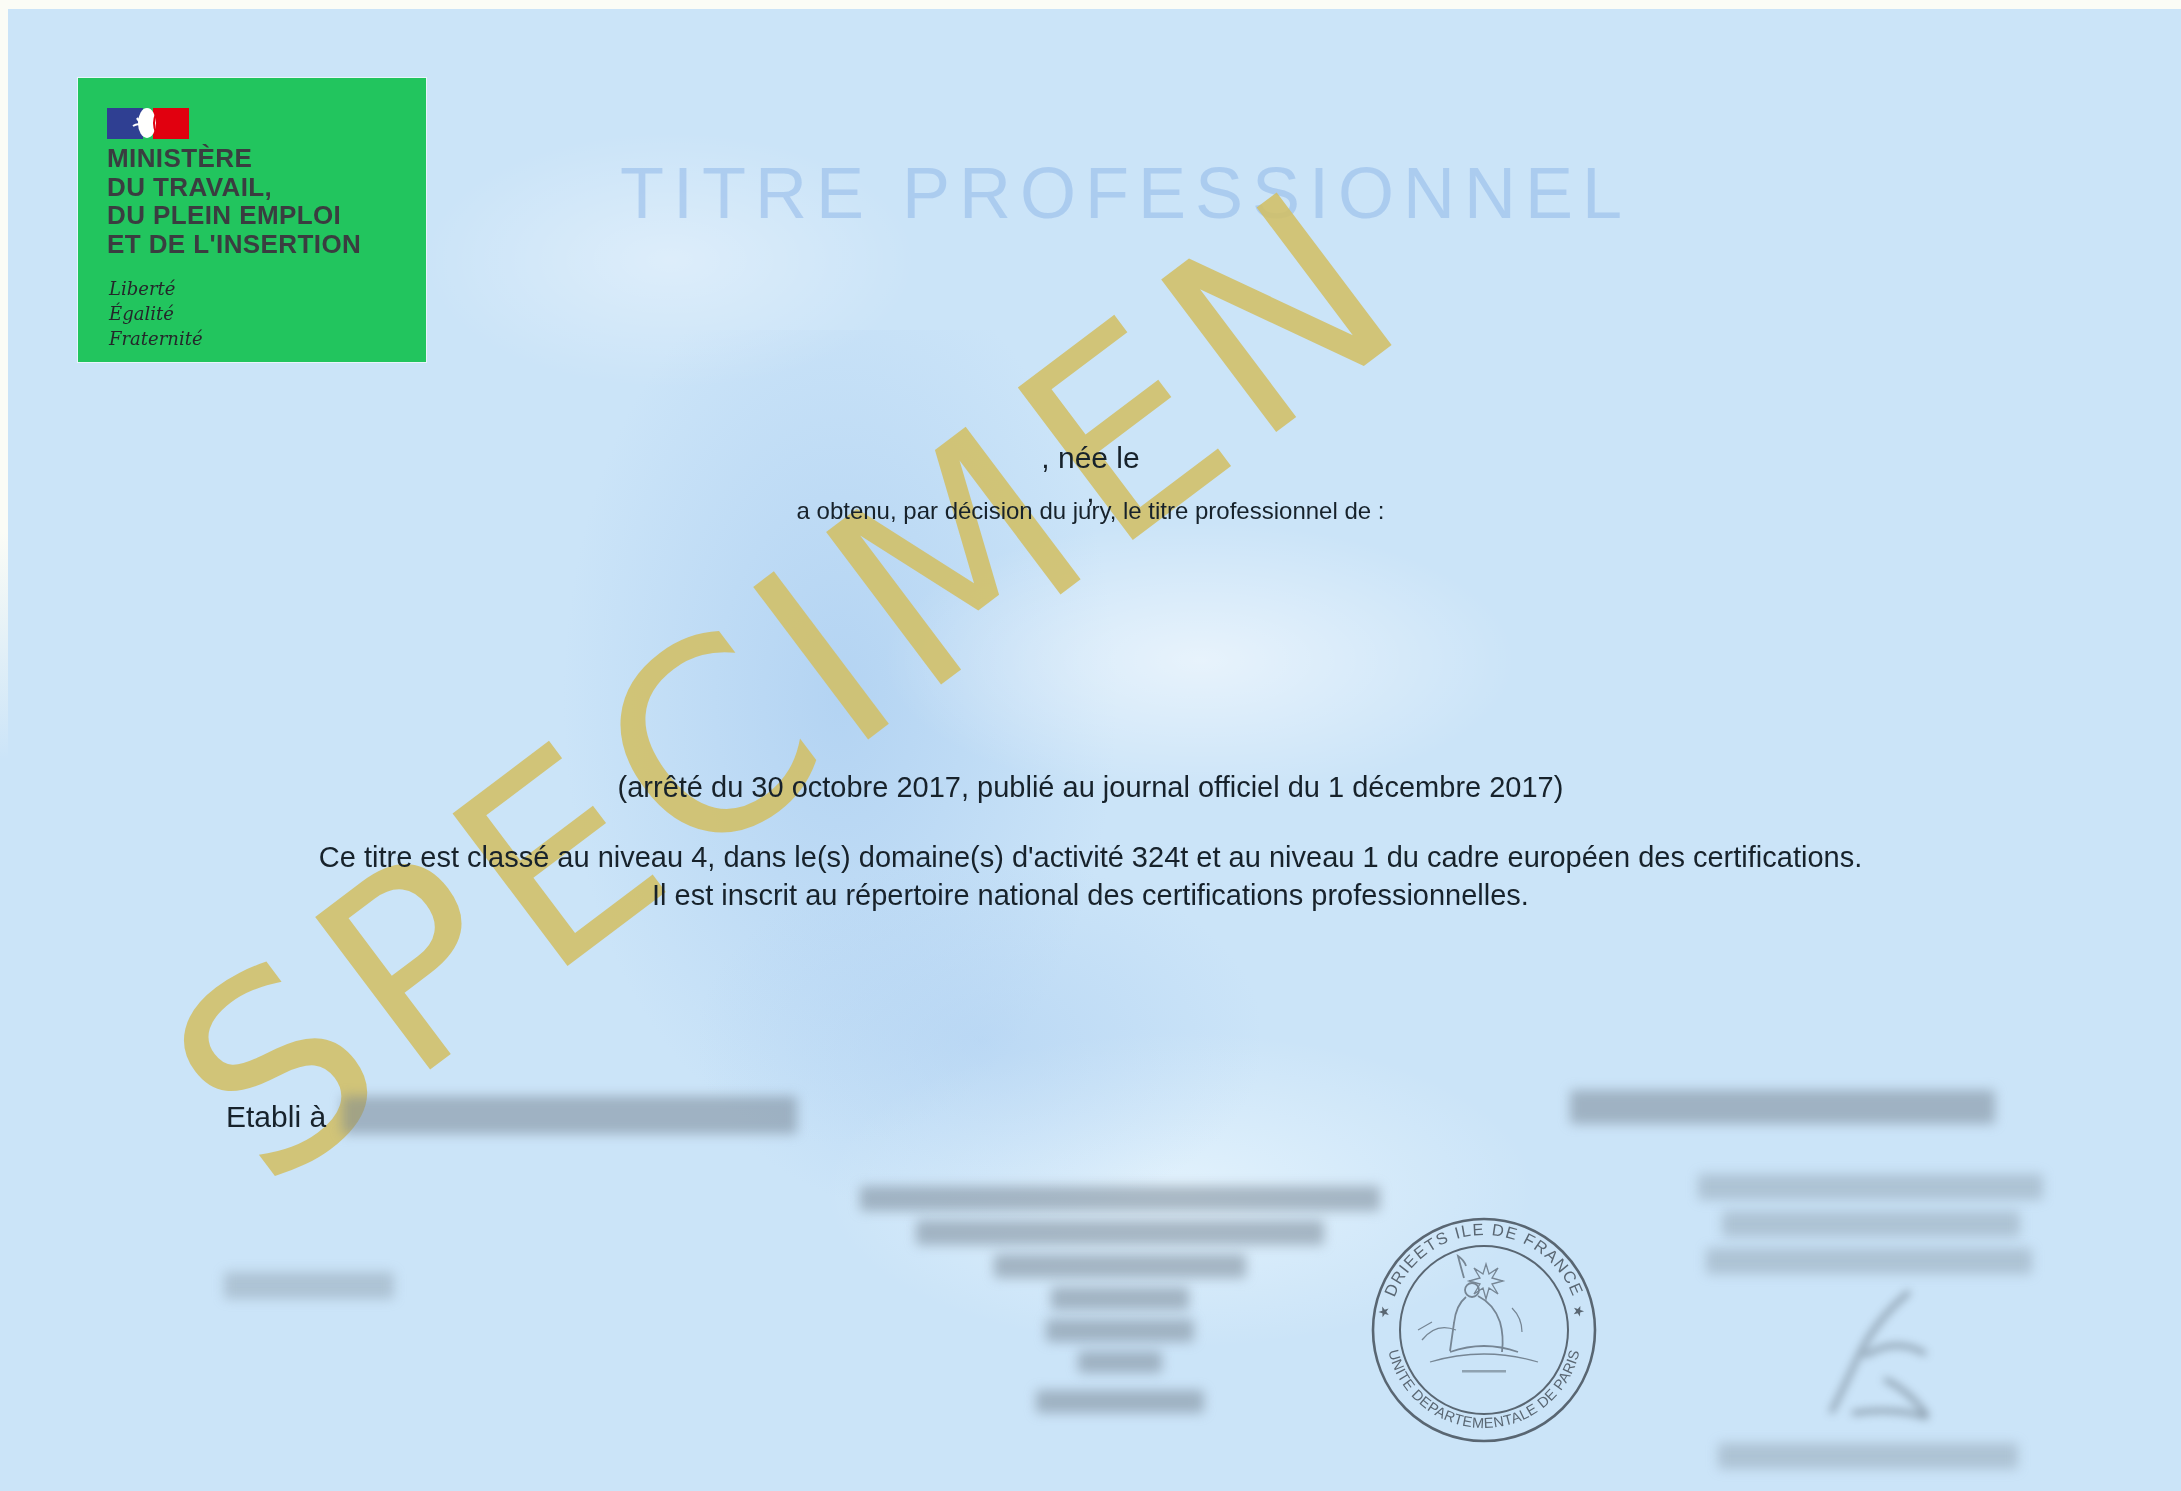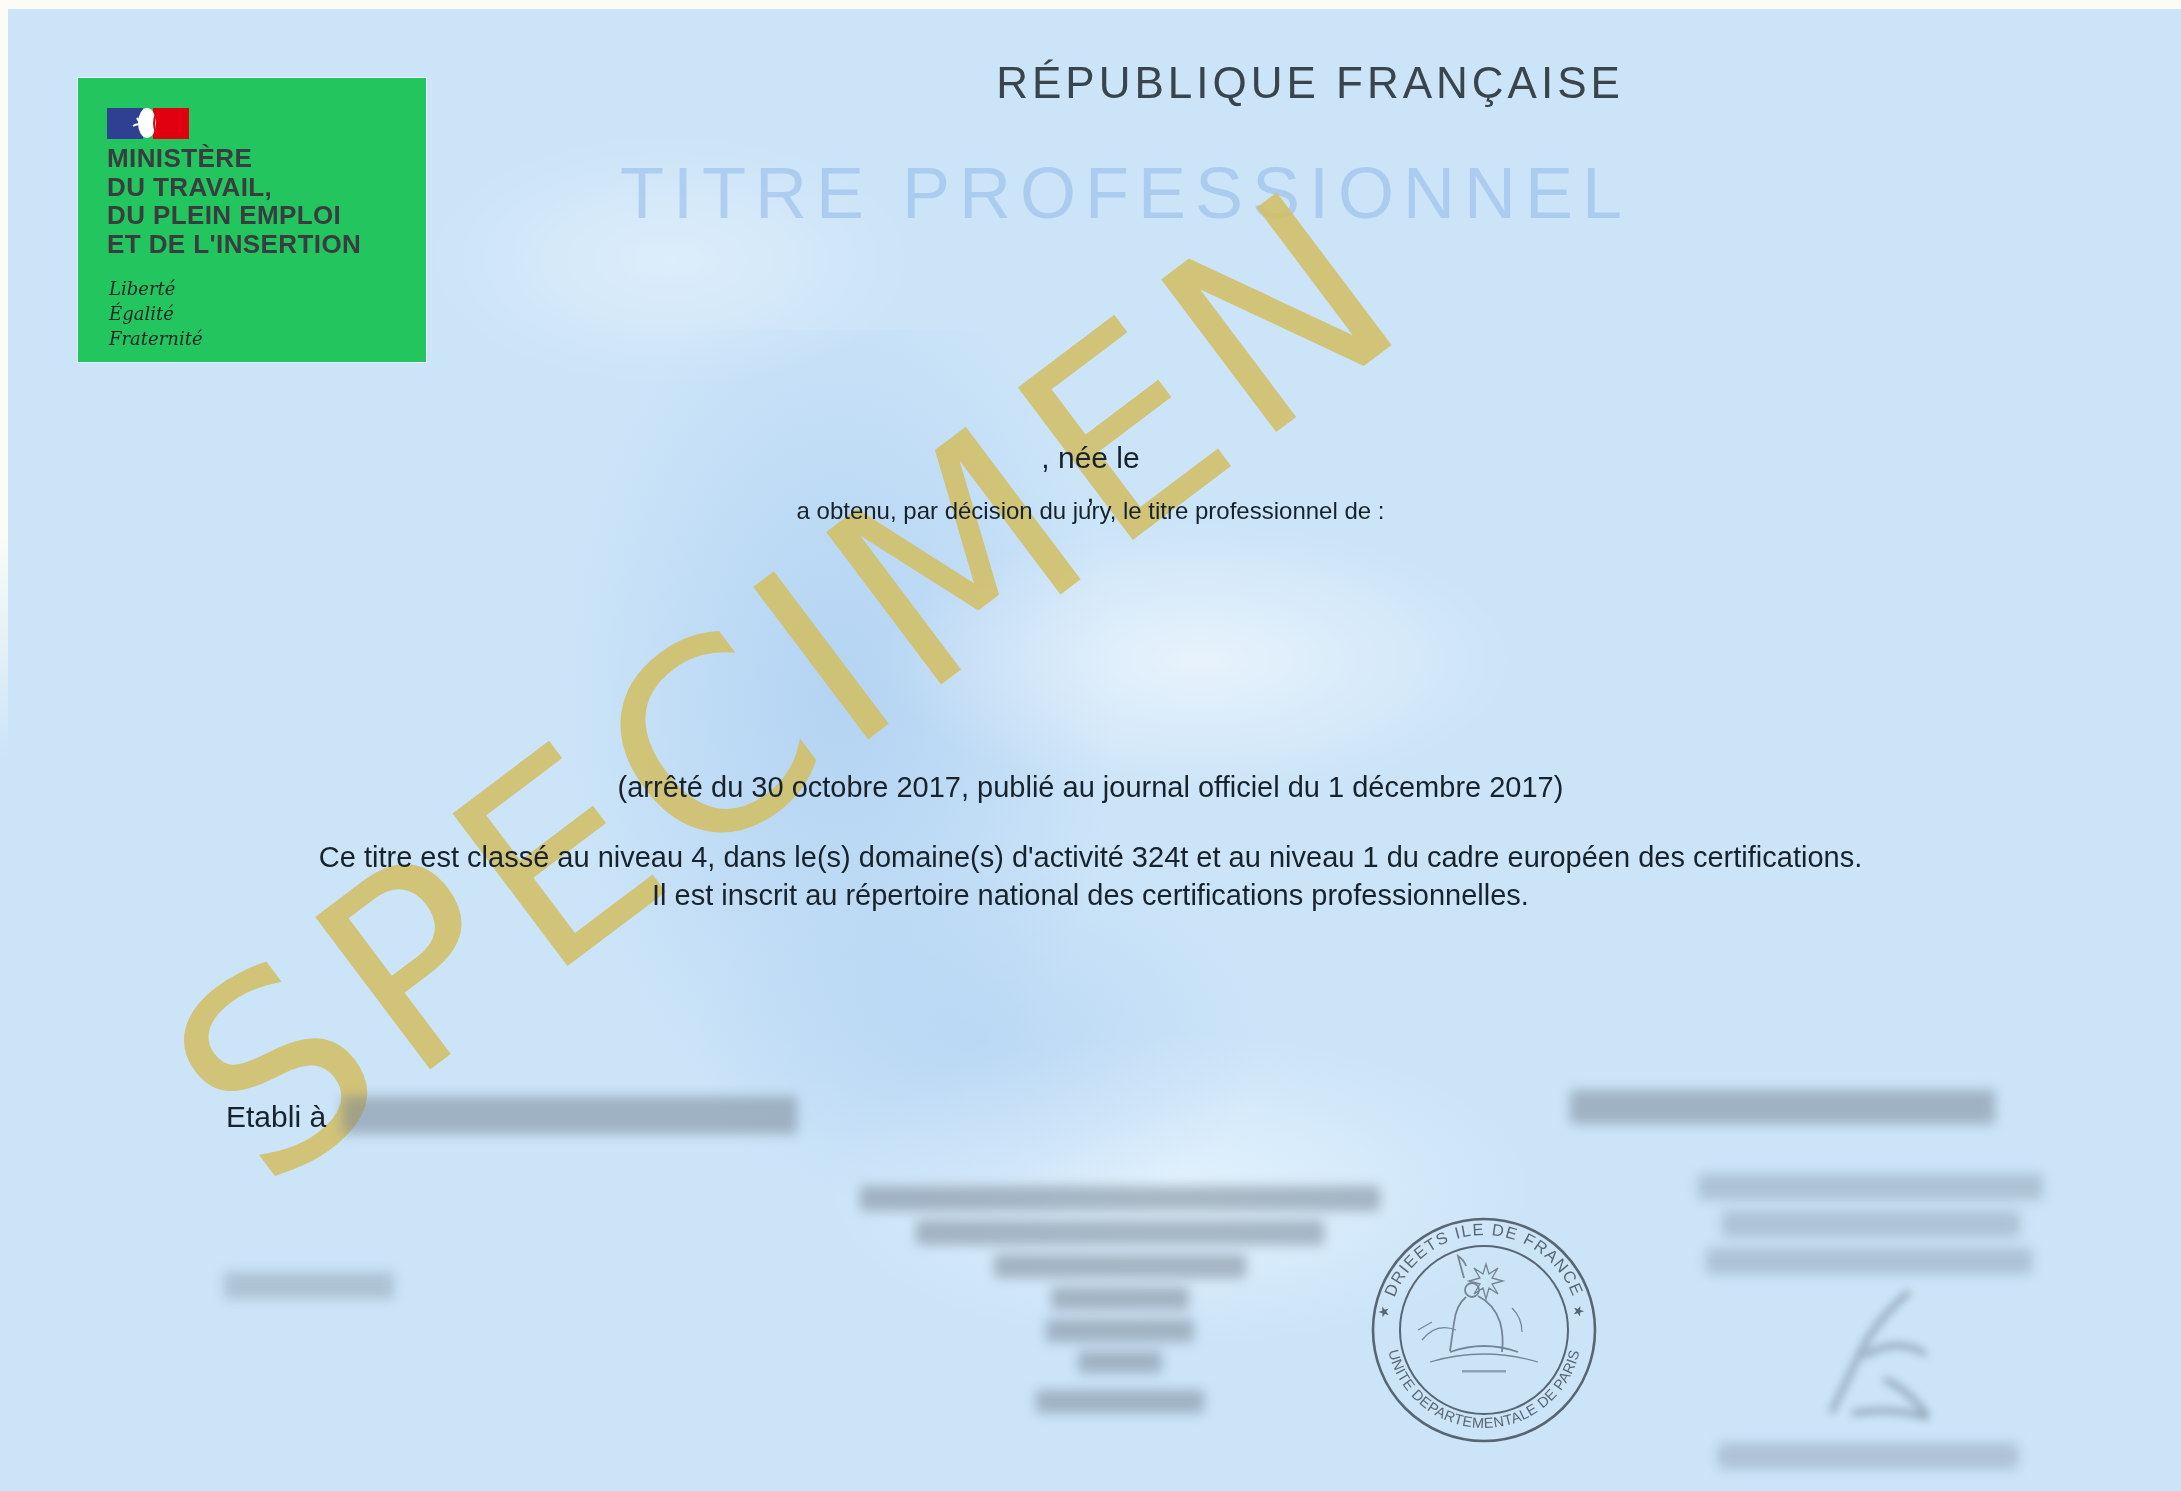--- a/index.html
+++ b/index.html
@@ -93,21 +93,20 @@
       <div>DU PLEIN EMPLOI</div>
       <div>ET DE L'INSERTION</div>
     </div>
     <div class="gov-motto">
       <div>Liberté</div>
       <div>Égalité</div>
       <div>Fraternité</div>
     </div>
   </div>
 
-  <div class="republique">RÉPUBLIQUE FRANÇAISE</div>
   <div class="titre-wm">TITRE PROFESSIONNEL</div>
   <div class="specimen">SPECIMEN</div>
 
   <div class="row-center" style="top:452px;height:46px;flex-direction:column;">
     <span class="redact r-inline" style="width:330px;height:34px;margin-right:8px;"></span>
     <span>, née le</span>
     <span class="redact r-inline" style="width:505px;height:34px;margin-left:12px;margin-right:4px;"></span>
     <span>,</span>
   </div>
 

